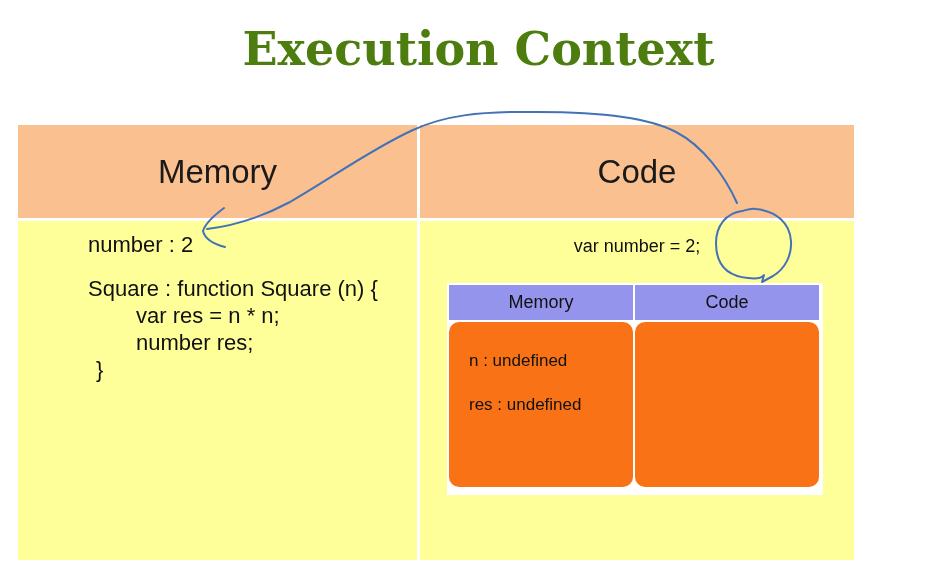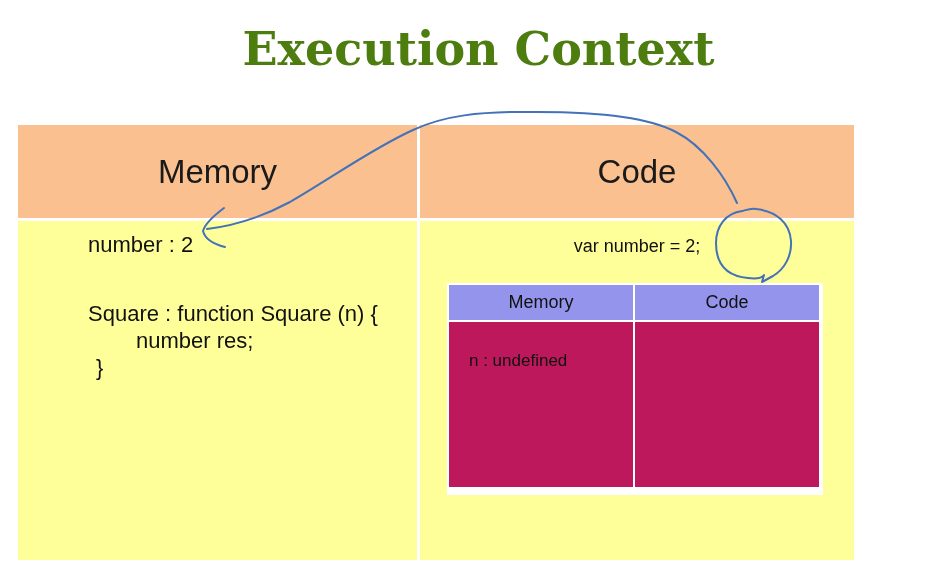--- a/index.html
+++ b/index.html
@@ -47,21 +47,21 @@
     align-items: center;
     justify-content: center;
     font-size: 33px;
     color: #1a1a1a;
   }
   .o-body { background: #FFFF99; position: relative; }
 
   
   .mem-panel { padding: 10px 0 0 70px; font-size: 22px; }
   .m-line { line-height: 27px; white-space: pre; }
-  .fn-start { margin-top: 42px; }
+  .fn-start { margin-top: 17px; }
   .fn-indent { margin-left: 48px; }
   .fn-close { margin-left: 8px; }
   .m-new { margin-top: 33px; }
 
   
   .code-line {
     margin-top: 7px;
     text-align: center;
     font-size: 18px;
     line-height: 36px;
@@ -82,21 +82,21 @@
     background: #ffffff;
   }
   .i-head {
     background: #9494EC;
     display: flex;
     align-items: center;
     justify-content: center;
     font-size: 18px;
     color: #111111;
   }
-  .i-body { background: #be185d; }
+  .i-body { background: #f97316; border-radius: 10px; }
   .i-mem { padding: 28px 0 0 20px; font-size: 17px; }
   .i-line { line-height: 22px; }
   .i-line + .i-line { margin-top: 22px; }
 
   
   .ink-overlay {
     position: absolute;
     left: 0; top: 0;
     width: 925px; height: 585px;
     pointer-events: none;
@@ -111,33 +111,35 @@
   <div class="title">Execution Context</div>
 
   <div class="outer-table">
     <div class="o-head">Memory</div>
     <div class="o-head">Code</div>
 
     <div class="o-body">
       <div class="mem-panel">
         <div class="m-line">number : 2</div>
         <div class="m-line fn-start">Square : function Square (n) {</div>
+        <div class="m-line fn-indent">var res = n * n;</div>
         <div class="m-line fn-indent">number res;</div>
         <div class="m-line fn-close">}</div>
       </div>
     </div>
 
     <div class="o-body">
       <div class="code-line">var number = 2;</div>
 
       <div class="inner-table">
         <div class="i-head">Memory</div>
         <div class="i-head">Code</div>
         <div class="i-body i-mem">
           <div class="i-line">n : undefined</div>
+          <div class="i-line">res : undefined</div>
         </div>
         <div class="i-body"></div>
       </div>
     </div>
   </div>
 
   <svg class="ink-overlay" width="925" height="585" viewBox="0 0 925 585" xmlns="http://www.w3.org/2000/svg">
 
     <path d="M 737 203 C 725 176 703 146 676 132 C 648 117 598 112 538 112 C 478 111 443 116 413 130 C 373 148 330 179 290 202 C 262 217 232 226 207 229" fill="none" stroke="#4472B8" stroke-width="2" stroke-linecap="round"></path>
 

